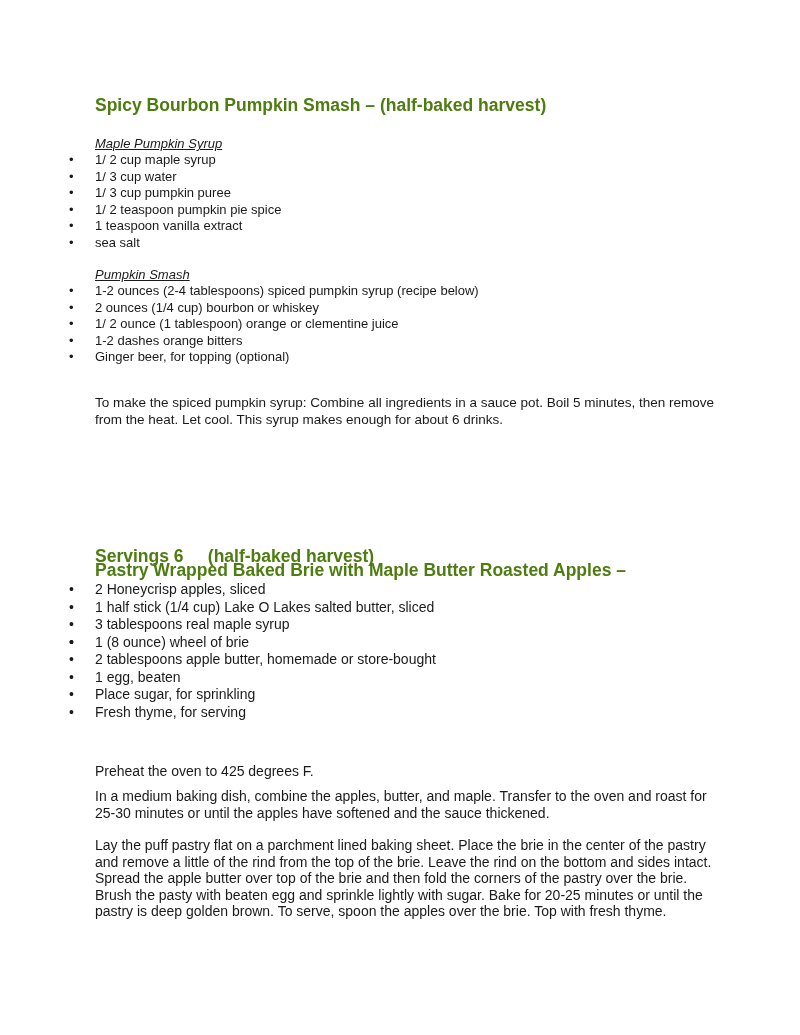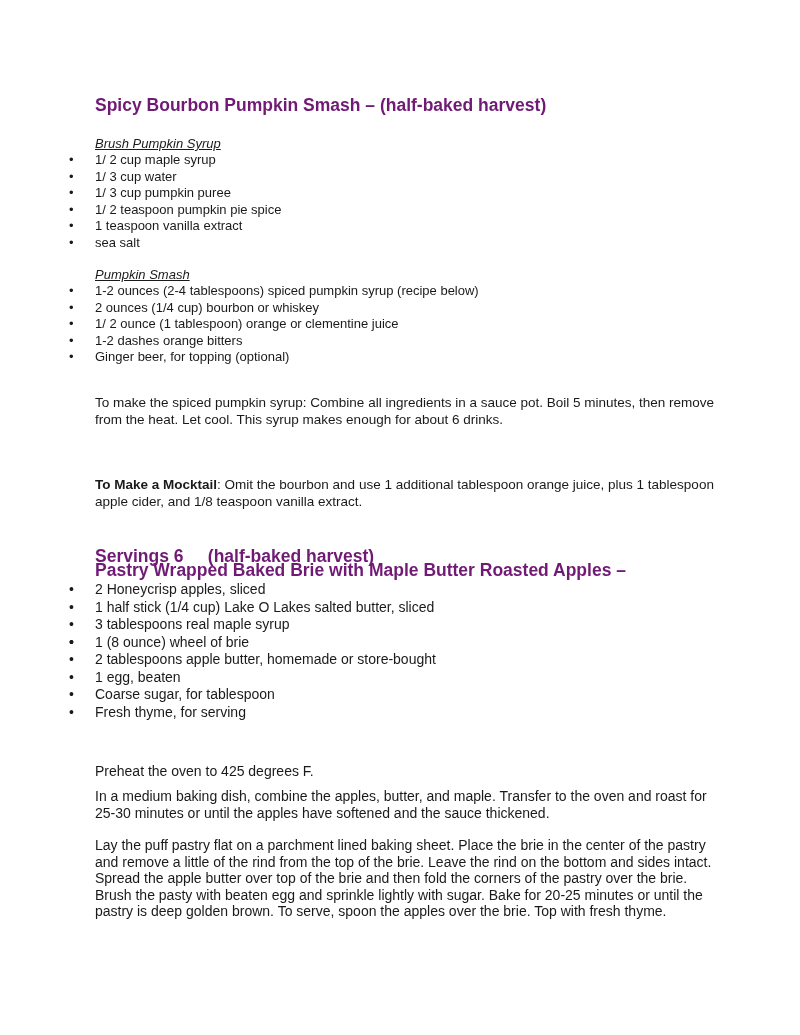--- a/index.html
+++ b/index.html
@@ -1,69 +1,68 @@
 <!DOCTYPE html>
 <html><head>
 <meta charset="utf-8">
 <style>
   html, body { margin: 0; padding: 0; background: #ffffff; }
   body { width: 800px; height: 1035px; position: relative; overflow: hidden;
          font-family: "Liberation Sans", sans-serif; color: #1a1a1a; }
   .page { position: absolute; left: 0; top: 0; width: 800px; height: 1035px; }
-  .h1 { position: absolute; left: 95px; font-weight: bold; font-size: 17.5px; line-height: 20px; color: #701a75; white-space: nowrap; }
+  .h1 { position: absolute; left: 95px; font-weight: bold; font-size: 17.5px; line-height: 20px; color: #4d7c0f; white-space: nowrap; }
   .sub { position: absolute; left: 95px; font-style: italic; text-decoration: underline; font-size: 13px; line-height: 16px; }
   ul.blist { position: absolute; left: 0; margin: 0; padding: 0; list-style: none; }
   ul.blist li { position: relative; padding-left: 95px; white-space: nowrap; }
   ul.blist li .bullet { position: absolute; left: 69px; top: 0; }
   .small li { font-size: 13px; line-height: 16.6px; }
   .large li { font-size: 14px; line-height: 17.5px; }
   .para { position: absolute; left: 95px; width: 620px; font-size: 13.5px; line-height: 16.5px; }
   .para.lg { font-size: 14px; line-height: 16.5px; width: 625px; }
   .para b { font-weight: bold; }
 </style>
 </head>
 <body>
 
 <div class="page">
 
   <div class="h1" style="top:95px;">Spicy Bourbon Pumpkin Smash – (half-baked harvest)</div>
 
-  <div class="sub" style="top:136px;">Brush Pumpkin Syrup</div>
+  <div class="sub" style="top:136px;">Maple Pumpkin Syrup</div>
   <ul class="blist small" style="top:152px;">
     <li><span class="bullet">•</span><span>1/ 2 cup maple syrup</span></li>
     <li><span class="bullet">•</span><span>1/ 3 cup water</span></li>
     <li><span class="bullet">•</span><span>1/ 3 cup pumpkin puree</span></li>
     <li><span class="bullet">•</span><span>1/ 2  teaspoon pumpkin pie spice</span></li>
     <li><span class="bullet">•</span><span>1 teaspoon vanilla extract</span></li>
     <li><span class="bullet">•</span><span>sea salt</span></li>
   </ul>
 
   <div class="sub" style="top:267px;">Pumpkin Smash</div>
   <ul class="blist small" style="top:283px;">
     <li><span class="bullet">•</span><span>1-2 ounces (2-4 tablespoons) spiced pumpkin syrup (recipe below)</span></li>
     <li><span class="bullet">•</span><span>2 ounces (1/4 cup) bourbon or whiskey</span></li>
     <li><span class="bullet">•</span><span>1/ 2 ounce (1 tablespoon) orange or clementine juice</span></li>
     <li><span class="bullet">•</span><span>1-2 dashes orange bitters</span></li>
     <li><span class="bullet">•</span><span>Ginger beer, for topping (optional)</span></li>
   </ul>
 
   <div class="para" style="top:359px;margin-top:36px;">To make the spiced pumpkin syrup:  Combine all ingredients in a sauce pot.  Boil 5 minutes, then remove from the heat.  Let cool.  This syrup makes enough for about 6 drinks.</div>
-  <div class="para" style="top:477px;"><b>To Make a Mocktail</b><span>:  Omit the bourbon and use 1 additional tablespoon orange juice, plus 1 tablespoon apple cider, and 1/8 teaspoon vanilla extract.</span></div>
 
   <div class="h1" style="top:525px;margin-top:35px;">Pastry Wrapped Baked Brie with Maple Butter Roasted Apples –</div>
   <div class="h1" style="top:546px; white-space:pre;">Servings 6     (half-baked harvest)</div>
 
   <ul class="blist large" style="top:581px;">
     <li><span class="bullet">•</span><span>2 Honeycrisp apples, sliced</span></li>
     <li><span class="bullet">•</span><span>1 half stick (1/4 cup) Lake O Lakes salted butter, sliced</span></li>
     <li><span class="bullet">•</span><span>3 tablespoons real maple syrup</span></li>
     <li><span class="bullet">•</span></li>
     <li><span class="bullet">•</span><span>1 (8 ounce) wheel of brie</span></li>
     <li><span class="bullet">•</span><span>2 tablespoons apple butter, homemade or store-bought</span></li>
     <li><span class="bullet">•</span><span>1 egg, beaten</span></li>
-    <li><span class="bullet">•</span><span>Coarse sugar, for tablespoon</span></li>
+    <li><span class="bullet">•</span><span>Place sugar, for sprinkling</span></li>
     <li><span class="bullet">•</span><span>Fresh thyme, for serving</span></li>
   </ul>
 
   <div class="para lg" style="top:763px;">Preheat the oven to 425 degrees F.</div>
   <div class="para lg" style="top:788px;">In a medium baking dish, combine the apples, butter, and maple. Transfer to the oven and roast for 25-30 minutes or until the apples have softened and the sauce thickened.</div>
   <div class="para lg" style="top:837px;">Lay the puff pastry flat on a parchment lined baking sheet. Place the brie in the center of the pastry and remove a little of the rind from the top of the brie.  Leave the rind on the bottom and sides intact. Spread the apple butter over top of the brie and then fold the corners of the pastry over the brie. Brush the pasty with beaten egg and sprinkle lightly with sugar. Bake for 20-25 minutes or until the pastry is deep golden brown. To serve, spoon the apples over the brie. Top with fresh thyme.</div>
 </div>
 
 </body></html>

